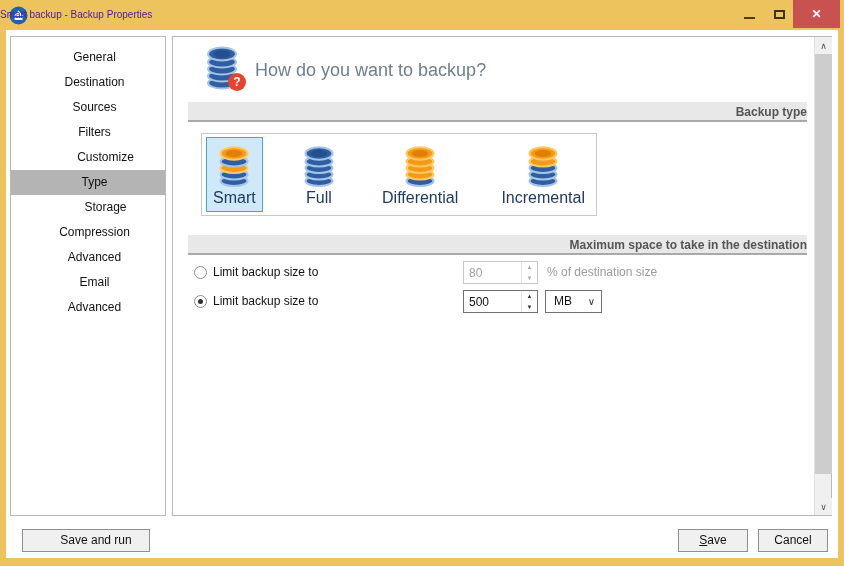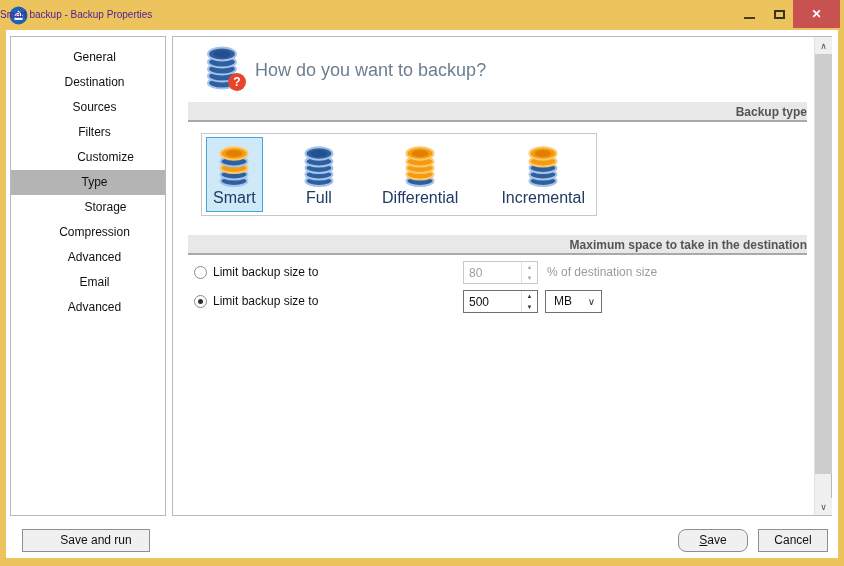--- a/index.html
+++ b/index.html
@@ -86,21 +86,21 @@
   .sb-btn { position:absolute; left:0; width:17px; height:17px; background:#f0f0f0;
             display:flex; align-items:center; justify-content:center; font-size:9px; color:#505050; cursor:default; }
   .sb-up { top:0; } .sb-down { bottom:0; }
   .sb-thumb { position:absolute; left:0; top:17px; width:17px; height:420px; background:#cdcdcd; }
 
   
   .btn { position:absolute; height:23px; background:#f0f0f0; border:1px solid #8e8e8e;
          font-size:12px; color:#111; text-align:center; line-height:21px; cursor:default; }
   .btn span { display:inline-block; }
   .btn-save-run { left:16px; top:499px; width:128px;padding-left:20px; }
-  .btn-save { left:672px; top:499px; width:70px;border-radius:8px; }
+  .btn-save { left:672px; top:499px; width:70px; }
   .btn-cancel { left:752px; top:499px; width:70px; }
   .ak::first-letter { text-decoration:underline; }
 </style>
 </head>
 <body>
 
 <div class="window">
 
   <div class="titlebar">
     <svg class="app-icon" viewBox="0 0 19 19">

